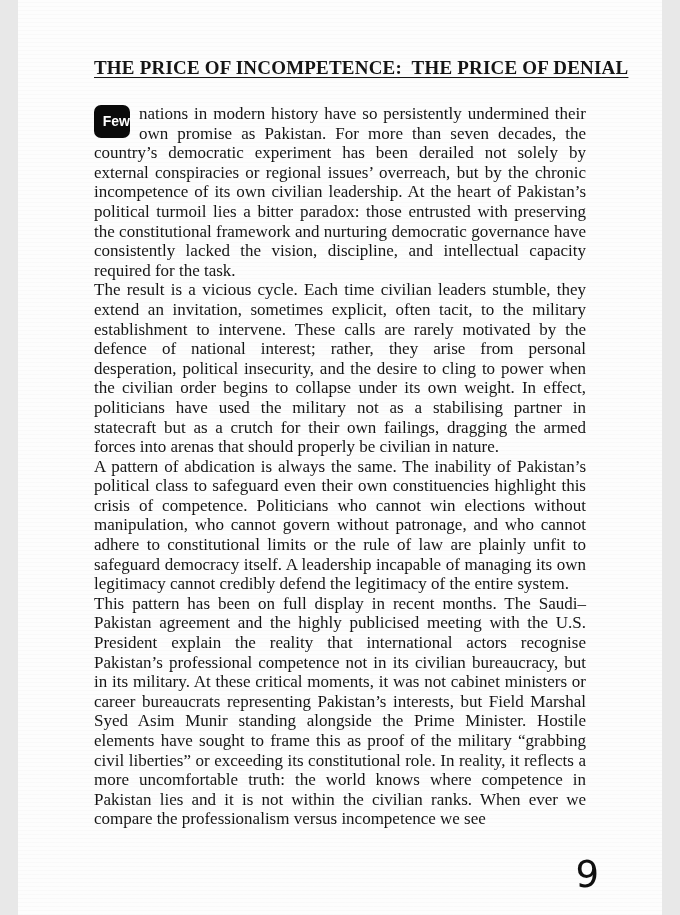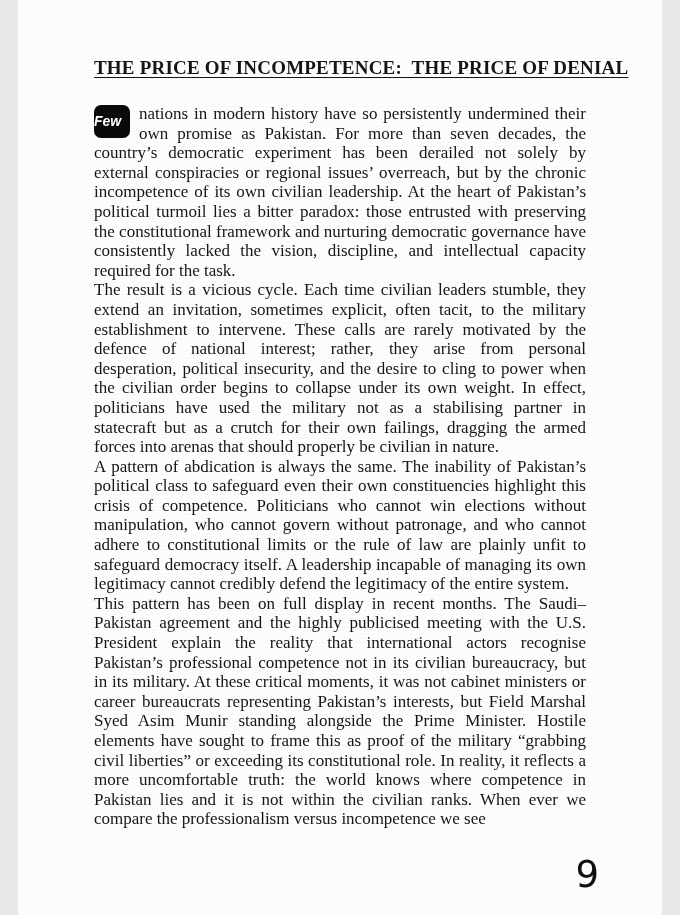--- a/index.html
+++ b/index.html
@@ -40,23 +40,22 @@
     float: left;
     width: 36px;
     height: 33px;
     margin: 1px 9px 4px 0;
     background: #0a0a0a;
     border-radius: 7px;
     color: #ffffff;
     font-family: "Liberation Sans", "DejaVu Sans", sans-serif;
     font-size: 14px;
     font-weight: 700;
-    text-align: left;
+    text-align: right;
     line-height: 33px;
-    font-style: italic;
   }
   .page-number {
     position: absolute;
     right: 62px;
     bottom: 19px;
     font-family: "DejaVu Sans", "Liberation Sans", sans-serif;
     font-size: 37px;
     font-weight: 500;
     color: #101010;
     letter-spacing: 1px;

